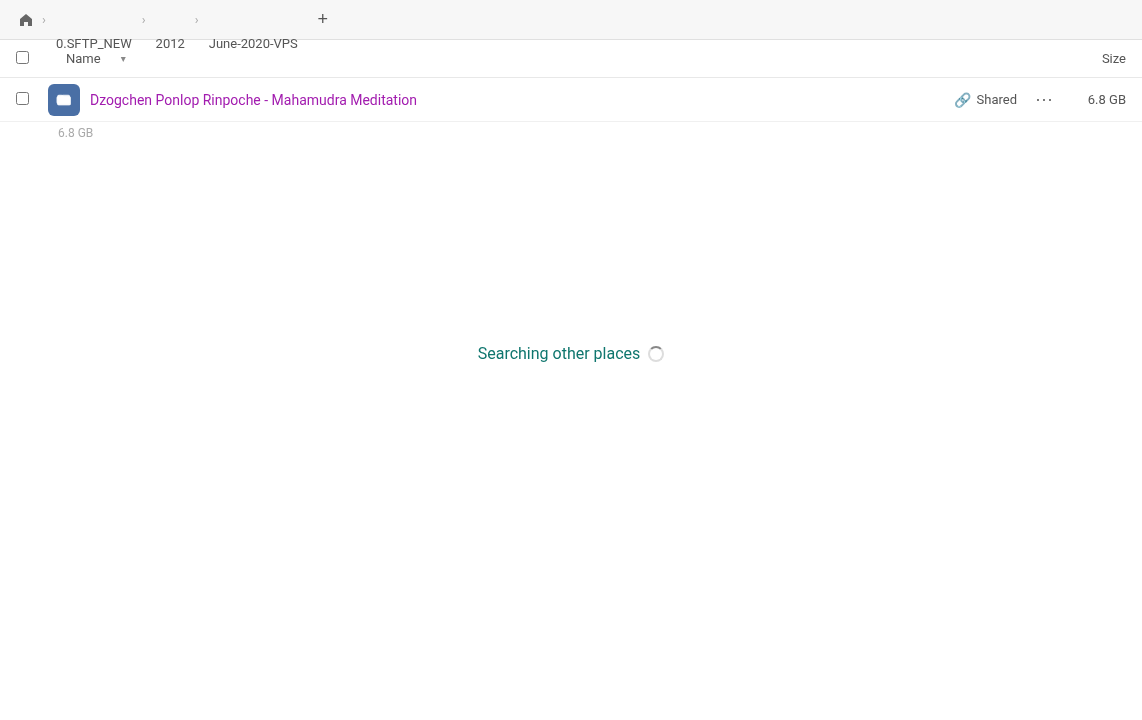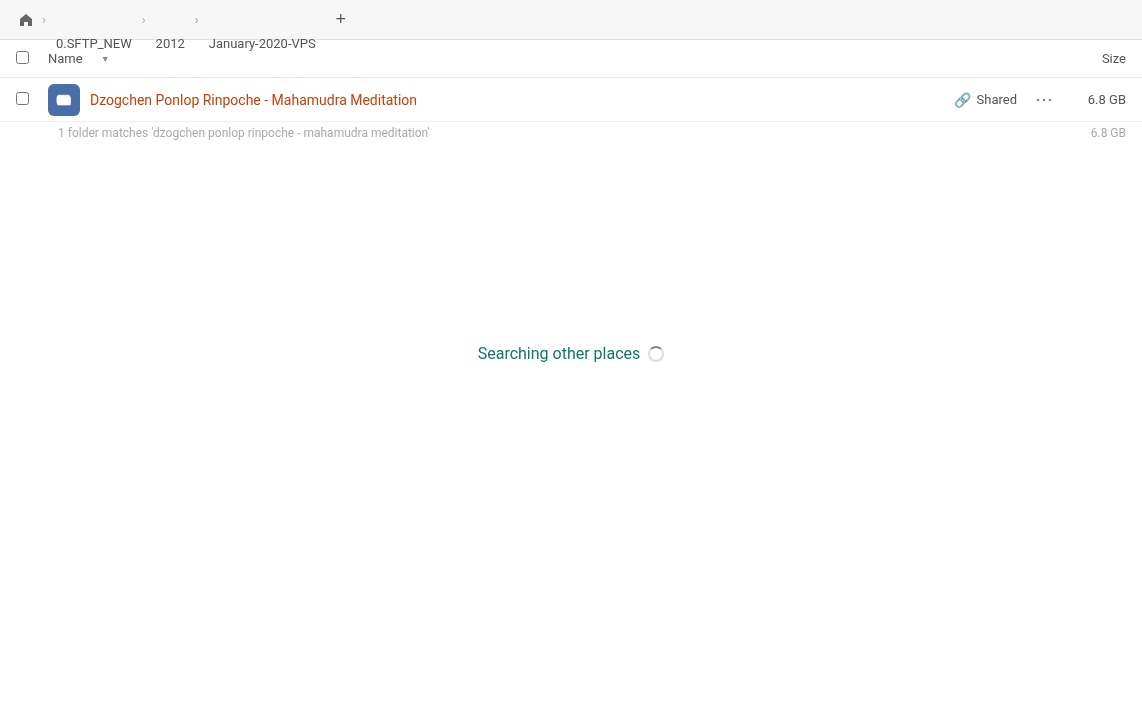--- a/index.html
+++ b/index.html
@@ -81,20 +81,21 @@
       margin-right: 8px;
     }
 
     .col-name {
       display: flex;
       align-items: center;
       gap: 20px;
       cursor: pointer;
       color: #555;
       font-size: 13px;
+      margin-left: 18px;
     }
 
     .col-name-chevron {
       font-size: 10px;
       color: #888;
     }
 
     .col-size {
       margin-left: auto;
       color: #555;
@@ -129,21 +130,21 @@
     }
 
     .file-icon-wrap svg {
       width: 18px;
       height: 18px;
     }
 
     .file-name {
       flex: 1;
       font-size: 14px;
-      color: #c2410c;
+      color: #a21caf;
       white-space: nowrap;
       overflow: hidden;
       text-overflow: ellipsis;
     }
 
     .file-actions {
       display: flex;
       align-items: center;
       gap: 12px;
       margin-left: auto;
@@ -241,21 +242,21 @@
   <div class="home-icon-wrap">
     <svg width="16" height="16" viewBox="0 0 16 16" fill="none">
       <path d="M8 2L2 7v7h4v-4h4v4h4V7L8 2z" fill="#666"></path>
     </svg>
   </div>
   <span class="breadcrumb-sep">›</span>
   <span class="breadcrumb-item">0.SFTP_NEW</span>
   <span class="breadcrumb-sep">›</span>
   <span class="breadcrumb-item">2012</span>
   <span class="breadcrumb-sep">›</span>
-  <span class="breadcrumb-item">January-2020-VPS</span>
+  <span class="breadcrumb-item">June-2020-VPS</span>
   <button class="breadcrumb-add">+</button>
 </div>
 
 <div class="column-header">
   <div class="col-checkbox">
     <input type="checkbox" style="cursor: pointer;">
   </div>
   <div class="col-name">
     <span>Name</span>
     <span class="col-name-chevron">▾</span>
@@ -281,21 +282,20 @@
       <span>Shared</span>
     </div>
     <button class="more-options-btn">
       <span>···</span>
     </button>
     <div class="file-size">6.8 GB</div>
   </div>
 </div>
 
 <div class="match-hint-row">
-  <span class="match-hint" style="padding:0;flex:1;">1 folder matches 'dzogchen ponlop rinpoche - mahamudra meditation'</span>
   <span class="match-size" style="padding:0;">6.8 GB</span>
 </div>
 
 <div class="searching-section">
   <div class="searching-text">
     <span>Searching other places</span>
     <span class="spinner"></span>
   </div>
 </div>
 

